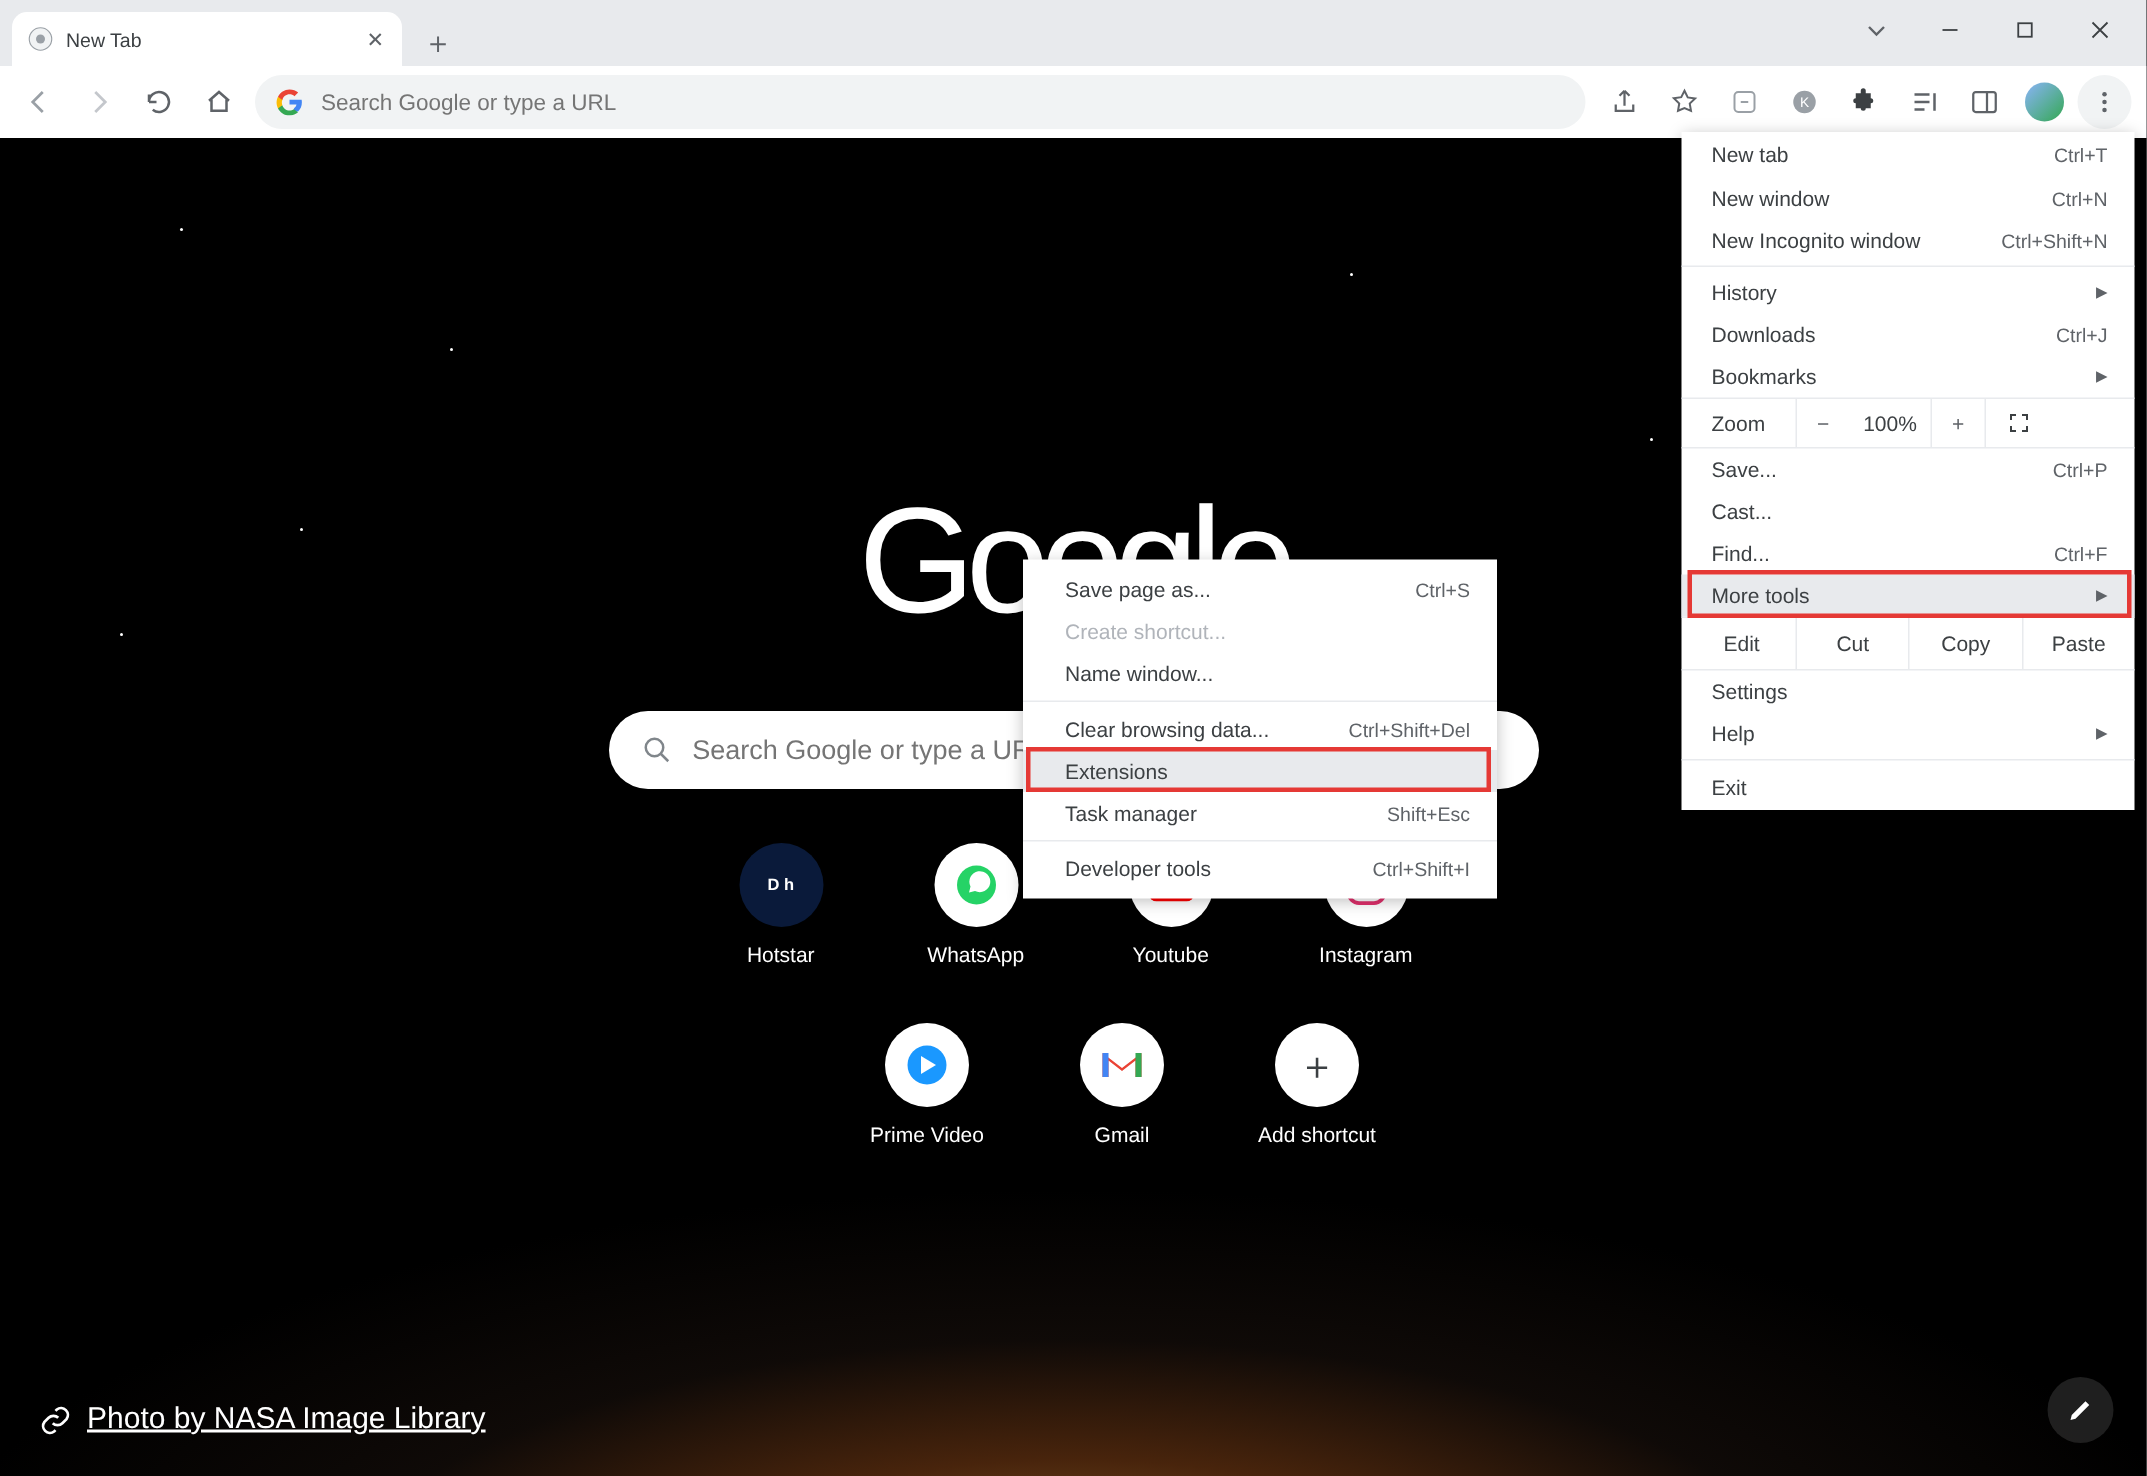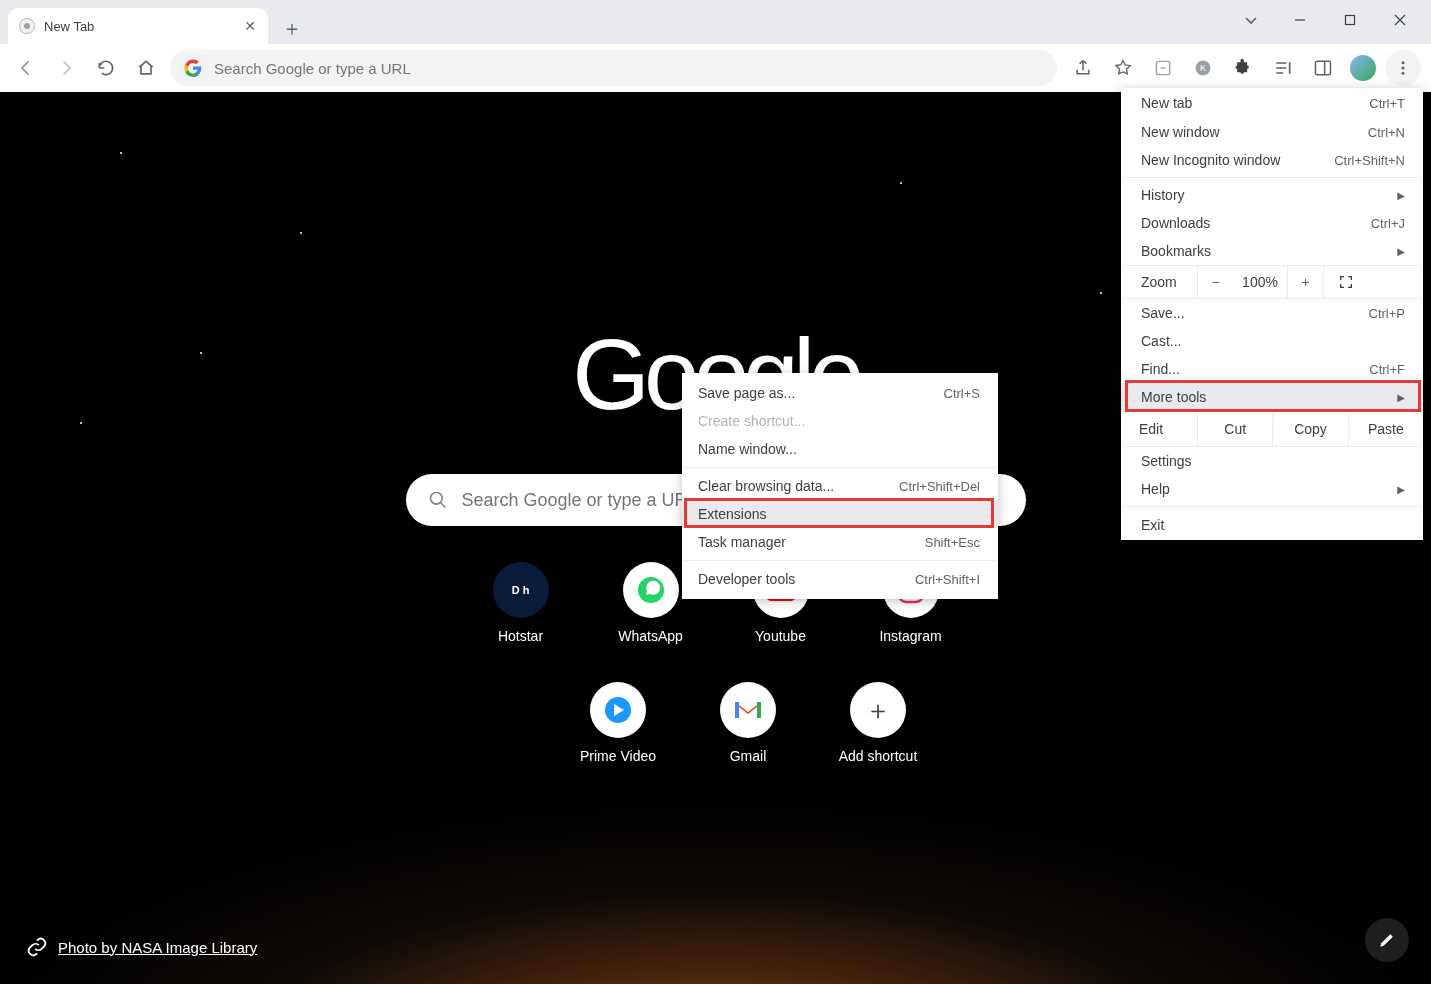--- a/index.html
+++ b/index.html
@@ -40,47 +40,47 @@
 .google-logo { font-size: 100px; font-weight: 500; color: #fff; letter-spacing: -6px; font-family: Arial, sans-serif; }
 .searchbox { margin-top: 42px; width: 620px; height: 52px; background:#fff; border-radius: 26px; display:flex; align-items:center; padding: 0 22px; gap: 14px; color:#80868b; }
 .searchbox input { border:none; flex:1; font-size: 18px; color:#3c4043; outline:none; }
 
 .shortcuts { margin-top: 36px; display:grid; grid-template-columns: repeat(4, 130px); row-gap: 38px; column-gap: 0; }
 .shortcuts.row2 { grid-template-columns: repeat(3, 130px); margin-top: 38px; }
 .shortcut { display:flex; flex-direction:column; align-items:center; gap: 10px; }
 .sc-icon { width:56px; height:56px; border-radius:50%; background:#fff; display:flex; align-items:center; justify-content:center; font-size: 22px; }
 .sc-label { color:#fff; font-size:14px; text-align:center; }
 
-.attribution { position:absolute; bottom: 26px; left: 26px; display:flex; align-items:center; gap: 10px; color:#fff; font-size: 15px; }
+.attribution { position:absolute; bottom: 26px; left: 26px; display:flex; align-items:center; gap: 10px; color:#fff; font-size: 20px; }
 .attribution a { color:#fff; text-decoration: underline; }
 .customize { position:absolute; bottom: 22px; right: 22px; width: 44px; height:44px; border-radius:50%; background:rgba(255,255,255,0.12); display:flex; align-items:center; justify-content:center; color:#fff; }
 
 
 .chrome-menu { position:absolute; top: 88px; right: 8px; width: 302px; background:#fff; box-shadow: 0 2px 10px rgba(0,0,0,0.25); font-size: 14px; color:#3c4043; z-index: 100; }
 .chrome-menu .row { display:flex; align-items:center; justify-content:space-between; height: 28px; padding: 0 18px 0 20px; }
 .chrome-menu .row.tall { height: 30px; }
 .chrome-menu .row .shortcut { color:#5f6368; font-size:13px; }
 .chrome-menu .sep { height:1px; background:#e8eaed; margin: 3px 0; }
 .chrome-menu .arrow { color:#5f6368; font-size: 10px; }
 .chrome-menu .row.highlight { background:#e8eaed;align-items:center; }
 .chrome-menu .red-box { border: 3px solid #e53935; position:absolute; left: 4px; right: 2px; height: 32px; pointer-events:none; }
 
 .zoom-row { display:flex; align-items:center; height: 34px; border-top:1px solid #e8eaed; border-bottom:1px solid #e8eaed; }
 .zoom-row .lbl { padding-left:20px; flex:0 0 76px; }
 .zoom-row .zbtn { width: 36px; text-align:center; border-left:1px solid #e8eaed; height:100%; display:flex; align-items:center; justify-content:center; color:#5f6368; }
 .zoom-row .zval { width: 54px; text-align:center; }
 .zoom-row .fs { width: 44px; border-left:1px solid #e8eaed; height:100%; display:flex; align-items:center; justify-content:center; }
 
 .edit-row { display:flex; align-items:center; height: 36px; border-top:1px solid #e8eaed; border-bottom:1px solid #e8eaed; }
-.edit-row .lbl { padding-left:18px; flex: 0 0 76px; }
+.edit-row .lbl { padding-left:28px; flex: 0 0 76px; }
 .edit-row .ebtn { flex:1; text-align:center; border-left:1px solid #e8eaed; height:100%; display:flex; align-items:center; justify-content:center; }
 
 
 .sub-menu { position:absolute; top: 373px; left: 682px; width: 316px; background:#fff; box-shadow: 0 2px 10px rgba(0,0,0,0.25); font-size: 14px; color:#3c4043; z-index: 99; padding: 6px 0; }
-.sub-menu .row { display:flex; align-items:center; justify-content:space-between; height: 28px; padding: 0 18px 0 16px; }
+.sub-menu .row { display:flex; align-items:center; justify-content:space-between; height: 28px; padding: 0 18px 0 28px; }
 .sub-menu .row.highlight { background:#e8eaed; }
 .sub-menu .row.disabled { color:#b0b4ba; }
 .sub-menu .sep { height:1px; background:#e8eaed; margin: 4px 0; }
 .sub-menu .sc { color:#5f6368; font-size:13px; }
 .sub-menu .red-box { border: 3px solid #e53935; position:absolute; left: 2px; right: 4px; height: 30px; pointer-events:none; }
 
 svg { display:block; }
 </style>
 </head>
 <body>

